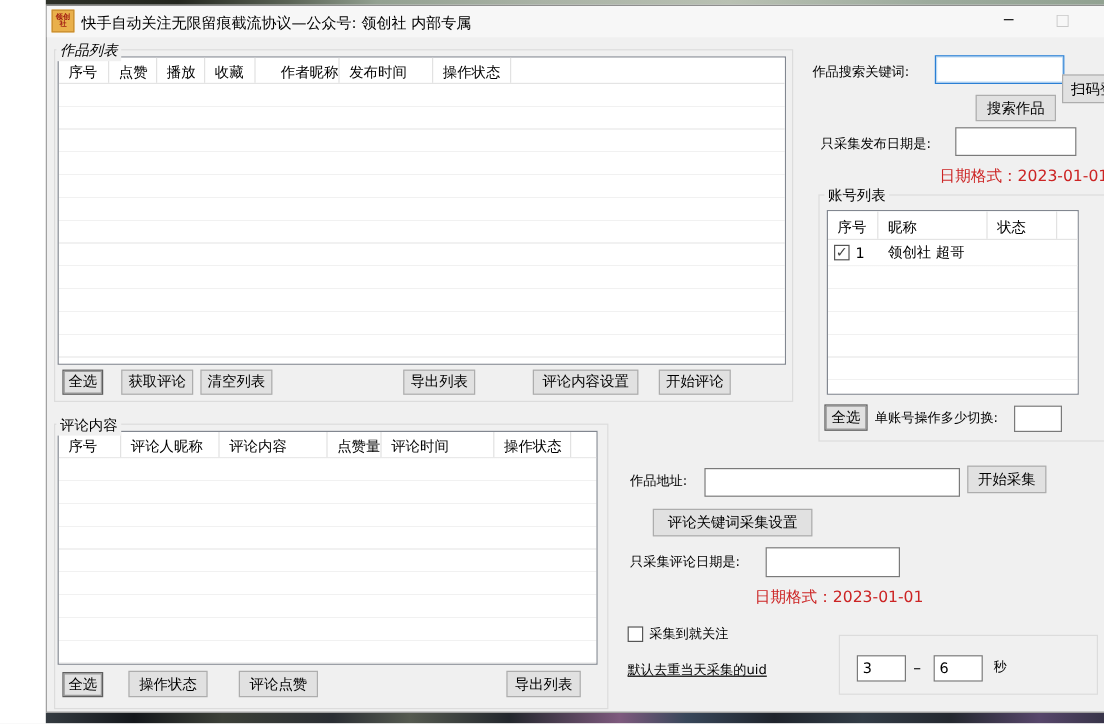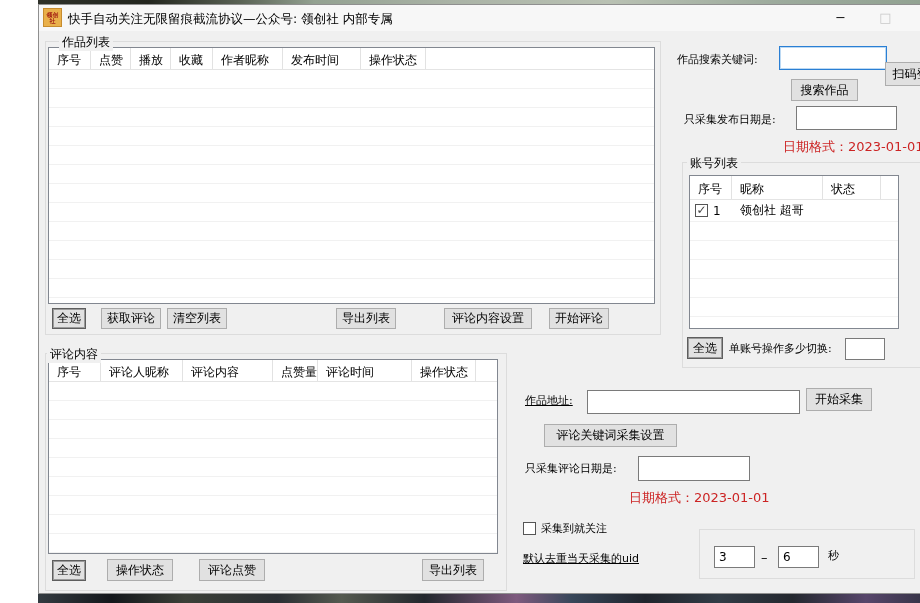--- a/index.html
+++ b/index.html
@@ -65,29 +65,29 @@
 
     <div class="abs titlebar">
       <div class="abs title-icon">领创社</div>
       <div class="abs title-text nowrap">快手自动关注无限留痕截流协议—公众号: 领创社 内部专属</div>
       <div class="abs win-btn" style="left:779px;">─</div>
       <div class="abs win-btn disabled" style="left:824px;">□</div>
       <div class="abs win-btn" style="left:869px;width:49px;font-size:15px;">✕</div>
     </div>
 
     <div class="abs group" style="left:6px;top:36px;width:616px;height:294px;"></div>
-    <div class="abs group-label nowrap" style="left:20px;top:29px;">作品列表</div>
+    <div class="abs group-label nowrap" style="left:8px;top:29px;font-style:italic;">作品列表</div>
 
     <div class="abs lv" style="left:9px;top:42px;width:607px;height:257px;">
       <div class="lv-header" style="height:22px;">
         <div class="hcell" style="width:42px;">序号</div>
         <div class="hcell" style="width:40px;">点赞</div>
         <div class="hcell" style="width:40px;">播放</div>
         <div class="hcell" style="width:42px;">收藏</div>
-        <div class="hcell" style="width:70px;">作者昵称</div>
+        <div class="hcell" style="width:70px;text-align:right;">作者昵称</div>
         <div class="hcell" style="width:78px;">发布时间</div>
         <div class="hcell" style="width:65px;">操作状态</div>
         <div class="hcell" style="flex:1;border-right:none;"></div>
       </div>
       <div class="lv-body" style="height:233px;"></div>
     </div>
 
     <div class="abs btn focusring" style="left:13px;top:303px;width:34px;height:21px;">全选</div>
     <div class="abs btn" style="left:62px;top:303px;width:60px;height:21px;">获取评论</div>
     <div class="abs btn" style="left:128px;top:303px;width:60px;height:21px;">清空列表</div>
@@ -111,21 +111,21 @@
       <div class="lv-body" style="height:171px;"></div>
     </div>
 
     <div class="abs btn focusring" style="left:13px;top:555px;width:34px;height:21px;">全选</div>
     <div class="abs btn" style="left:68px;top:554px;width:66px;height:22px;">操作状态</div>
     <div class="abs btn" style="left:160px;top:554px;width:66px;height:22px;">评论点赞</div>
     <div class="abs btn" style="left:383px;top:554px;width:62px;height:22px;">导出列表</div>
 
     <div class="abs lbl nowrap" style="left:638px;top:47px;">作品搜索关键词:</div>
     <input class="abs ipt focus" style="left: 740px; top: 41px; width: 108px; height: 24px;" value="">
-    <div class="abs btn" style="left:752px;top:74px;width:67px;height:22px;text-align:right;">搜索作品</div>
+    <div class="abs btn" style="left:774px;top:74px;width:67px;height:22px;text-align:right;">搜索作品</div>
     <div class="abs btn" style="left:846px;top:57px;width:63px;height:24px;">扫码登陆</div>
 
     <div class="abs lbl nowrap" style="left:645px;top:107px;">只采集发布日期是:</div>
     <input class="abs ipt" style="left: 757px; top: 101px; width: 101px; height: 24px;" value="">
     <div class="abs red nowrap" style="left:744px;top:133px;">日期格式：2023-01-01</div>
 
     <div class="abs group" style="left:643px;top:157px;width:243px;height:206px;"></div>
     <div class="abs group-label nowrap" style="left:648px;top:150px;">账号列表</div>
 
     <div class="abs lv" style="left:650px;top:170px;width:210px;height:154px;">
@@ -143,21 +143,21 @@
         <div class="lbl-sm nowrap" style="width:91px;padding-left:8px;">领创社 超哥</div>
         <div class="lbl-sm" style="width:58px;padding-left:8px;"></div>
       </div>
       <div class="lv-body" style="height:106px;"></div>
     </div>
 
     <div class="abs btn focusring" style="left:648px;top:332px;width:36px;height:22px;">全选</div>
     <div class="abs lbl nowrap" style="left:690px;top:336px;">单账号操作多少切换:</div>
     <input class="abs ipt" style="left: 806px; top: 333px; width: 40px; height: 22px;" value="">
 
-    <div class="abs lbl nowrap" style="left:486px;top:388px;text-decoration:underline;">作品地址:</div>
+    <div class="abs lbl nowrap" style="left:486px;top:388px;">作品地址:</div>
     <input class="abs ipt" style="left: 548px; top: 385px; width: 213px; height: 24px;" value="">
     <div class="abs btn" style="left:767px;top:383px;width:66px;height:23px;">开始采集</div>
 
     <div class="abs btn" style="left:505px;top:419px;width:133px;height:23px;">评论关键词采集设置</div>
 
     <div class="abs lbl nowrap" style="left:486px;top:456px;">只采集评论日期是:</div>
     <input class="abs ipt" style="left: 599px; top: 451px; width: 112px; height: 25px;" value="">
     <div class="abs red nowrap" style="left:590px;top:484px;">日期格式：2023-01-01</div>
 
     <div class="abs cbx" style="left:484px;top:517px;"></div>

